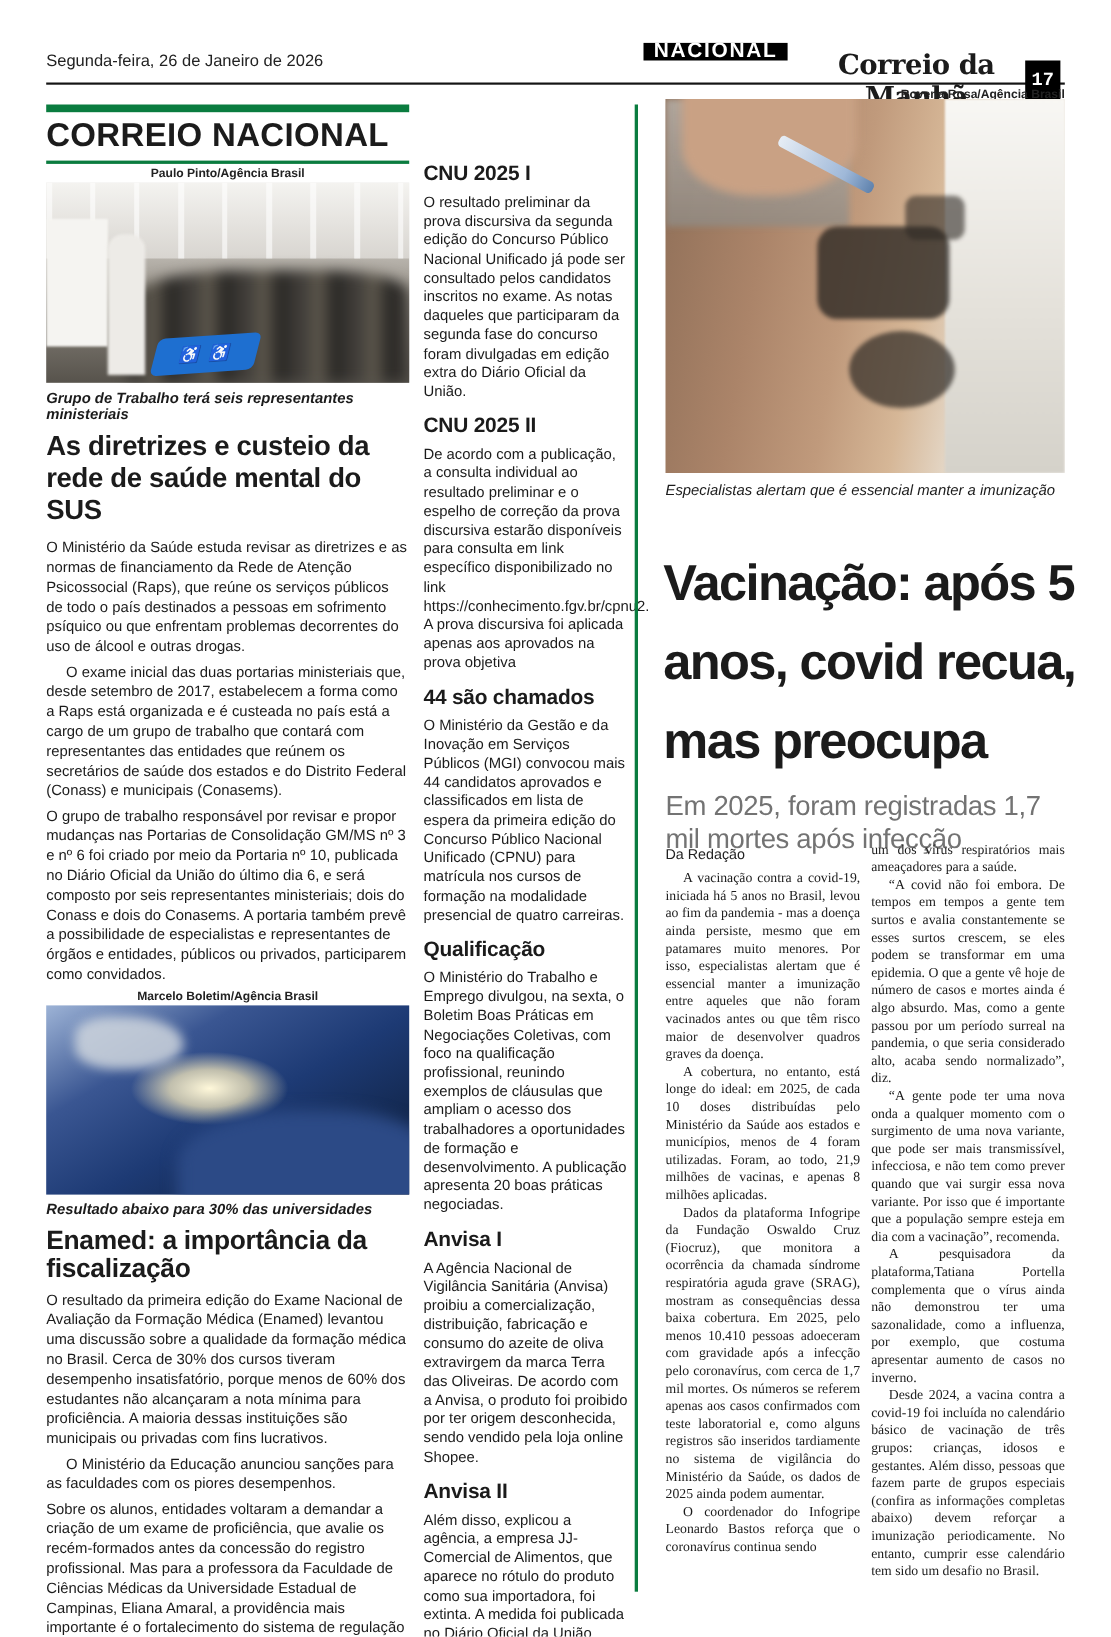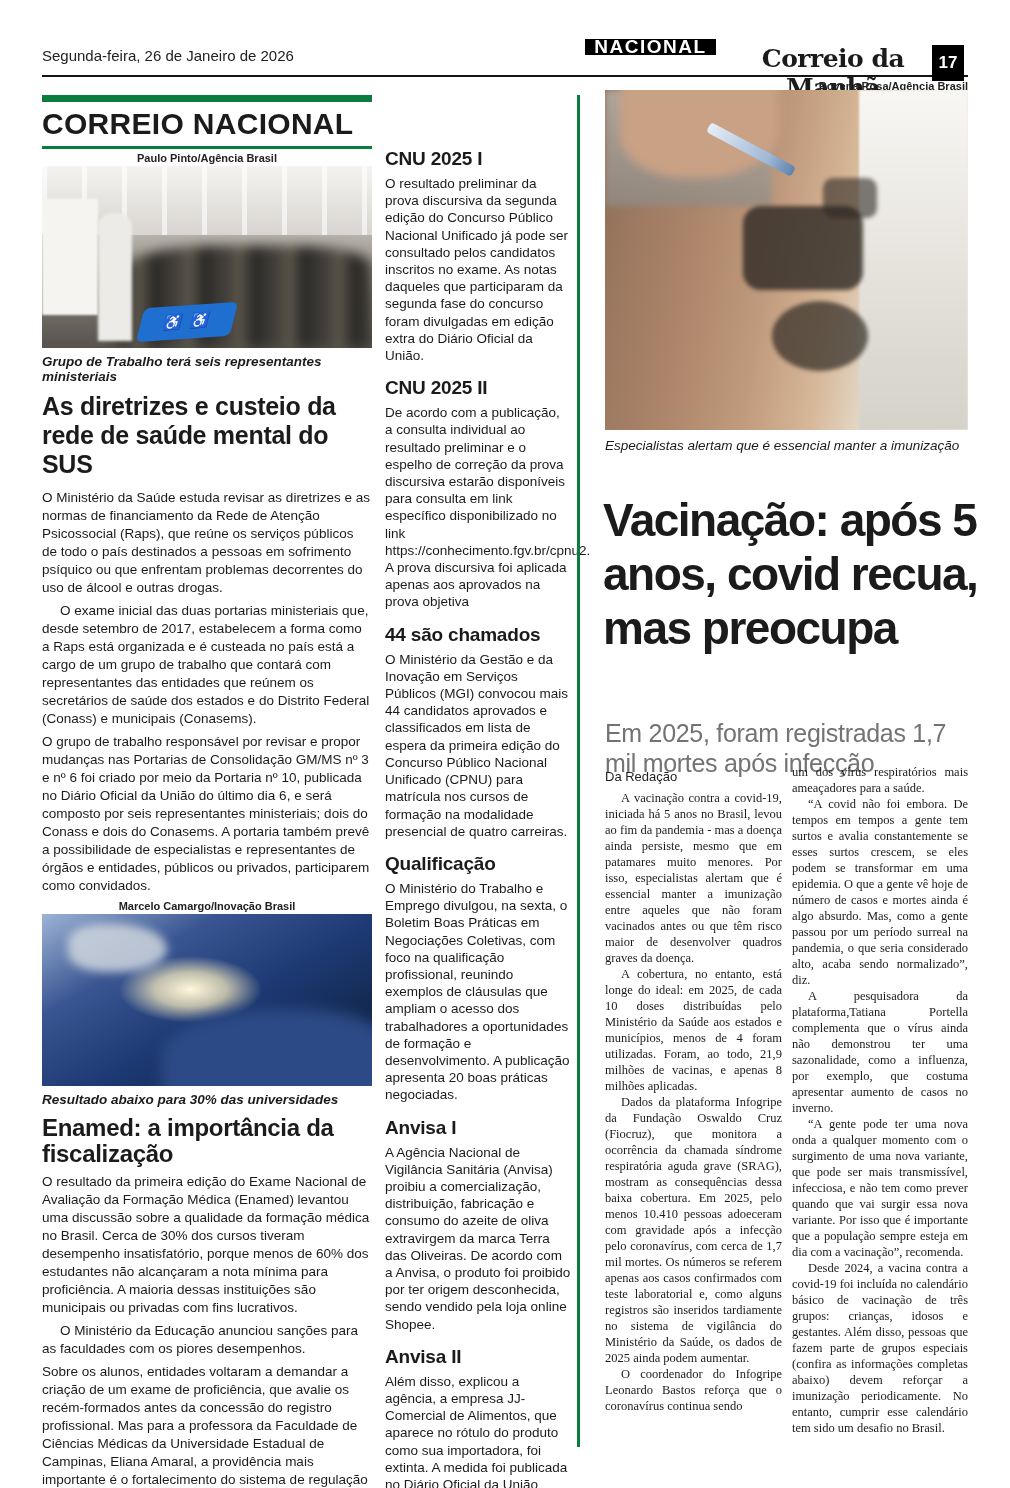--- a/index.html
+++ b/index.html
@@ -9,22 +9,22 @@
          font-family:"Liberation Sans",sans-serif; color:var(--ink); overflow:hidden; }
 
   
   .date{ position:absolute; left:42px; top:47px; font-size:15px; color:#222; }
   .top-rule{ position:absolute; left:42px; top:75px; width:926px; height:2px; background:#141414; }
   .section-badge{ position:absolute; left:585px; top:39px; width:131px; height:16px; background:#000;
                   color:#fff; font-weight:bold; font-size:19px; letter-spacing:1.5px;
                   display:flex; align-items:center; justify-content:center; }
   .masthead{ position:absolute; left:742px; top:44px; width:182px; text-align:center;
              font-family:"DejaVu Serif",serif; font-weight:bold; font-size:25px; letter-spacing:-0.5px; }
-  .pagenum{ position:absolute; left:932px; top:45px; width:32px; height:36px; background:#000;
-            color:#fff; font-weight:bold; font-size:17px; display:flex; align-items:center; justify-content:center; }
+  .pagenum{ position:absolute; left:932px; top:55px; width:32px; height:36px; background:#000;
+            color:#fff; font-weight:bold; font-size:17px; display:flex; align-items:center; justify-content:center;font-family:Liberation Mono, monospace; }
   .credit{ font-size:11px; font-weight:bold; color:#222; }
   .credit-topright{ position:absolute; right:42px; top:80px; }
 
   
   .leftcol{ position:absolute; left:42px; top:95px; width:330px; }
   .green-bar{ height:7px; background:var(--green); }
   .kicker{ font-size:30px; font-weight:800; letter-spacing:0.3px; margin:5px 0 5px; }
   .thin-green{ height:3px; background:var(--green); }
   .credit-row{ text-align:center; margin:3px 0 2px; }
   .caption{ font-style:italic; font-weight:bold; font-size:13.5px; margin:6px 0 8px; }
@@ -79,21 +79,21 @@
   .briefs{ position:absolute; left:385px; top:148px; width:186px; }
   .brief{ margin-bottom:13px; }
   .brief h3{ font-size:19px; font-weight:700; margin:0 0 5px; letter-spacing:-0.2px; }
   .brief p{ font-size:13.5px; line-height:17.2px; margin:0; }
   .vrule{ position:absolute; left:577px; top:95px; width:3px; height:1352px; background:var(--green); }
 
   
   .main-caption{ position:absolute; left:605px; top:438px; width:363px;
     font-style:italic; font-size:13.5px; font-weight:500; }
   .main-title{ position:absolute; left:603px; top:462px; width:385px;
-    font-size:46px; line-height:54px; font-weight:800; letter-spacing:-1.5px; }
+    font-size:46px; line-height:72px; font-weight:800; letter-spacing:-1.5px; }
   .main-sub{ position:absolute; left:605px; top:697px; width:375px;
     font-size:25px; line-height:30px; font-weight:400; color:#737373; letter-spacing:-0.3px; }
   .byline{ position:absolute; left:605px; top:769px; font-size:13px; color:#222; }
   .scol{ position:absolute; width:177px; }
   .scol1{ left:605px; top:790px; }
   .scol2{ left:792px; top:764px; width:176px; }
   .scol p{ font-family:"Liberation Serif",serif; font-size:12.5px; line-height:16px;
     text-align:justify; margin:0; text-indent:16px; }
   .scol p.noind{ text-indent:0; }
 </style>
@@ -125,21 +125,21 @@
         <span>♿</span>
       </div>
     </div>
     <div class="caption">Grupo de Trabalho terá seis representantes ministeriais</div>
 
     <h1 class="h1">As diretrizes e custeio da rede de saúde mental do SUS</h1>
     <p class="body-p">O Ministério da Saúde estuda revisar as diretrizes e as normas de financiamento da Rede de Atenção Psicossocial (Raps), que reúne os serviços públicos de todo o país destinados a pessoas em sofrimento psíquico ou que enfrentam problemas decorrentes do uso de álcool e outras drogas.</p>
     <p class="body-p ind">O exame inicial das duas portarias ministeriais que, desde setembro de 2017, estabelecem a forma como a Raps está organizada e é custeada no país está a cargo de um grupo de trabalho que contará com representantes das entidades que reúnem os secretários de saúde dos estados e do Distrito Federal (Conass) e municipais (Conasems).</p>
     <p class="body-p">O grupo de trabalho responsável por revisar e propor mudanças nas Portarias de Consolidação GM/MS nº 3 e nº 6 foi criado por meio da Portaria nº 10, publicada no Diário Oficial da União do último dia 6, e será composto por seis representantes ministeriais; dois do Conass e dois do Conasems. A portaria também prevê a possibilidade de especialistas e representantes de órgãos e entidades, públicos ou privados, participarem como convidados.</p>
 
-    <div class="credit credit-row">Marcelo Camargo/Inovação Brasil</div>
+    <div class="credit credit-row">Marcelo Boletim/Agência Brasil</div>
     <div class="photo ph-surgery">
       <div class="light"></div>
       <div class="glove"></div>
       <div class="drape"></div>
     </div>
     <div class="caption">Resultado abaixo para 30% das universidades</div>
 
     <h1 class="h1b">Enamed: a importância da fiscalização</h1>
     <p class="body-p">O resultado da primeira edição do Exame Nacional de Avaliação da Formação Médica (Enamed) levantou uma discussão sobre a qualidade da formação médica no Brasil. Cerca de 30% dos cursos tiveram desempenho insatisfatório, porque menos de 60% dos estudantes não alcançaram a nota mínima para proficiência. A maioria dessas instituições são municipais ou privadas com fins lucrativos.</p>
     <p class="body-p ind">O Ministério da Educação anunciou sanções para as faculdades com os piores desempenhos.</p>
@@ -193,18 +193,18 @@
 
   <div class="scol scol1">
     <p class="ind">A vacinação contra a covid-19, iniciada há 5 anos no Brasil, levou ao fim da pandemia - mas a doença ainda persiste, mesmo que em patamares muito menores. Por isso, especialistas alertam que é essencial manter a imunização entre aqueles que não foram vacinados antes ou que têm risco maior de desenvolver quadros graves da doença.</p>
     <p>A cobertura, no entanto, está longe do ideal: em 2025, de cada 10 doses distribuídas pelo Ministério da Saúde aos estados e municípios, menos de 4 foram utilizadas. Foram, ao todo, 21,9 milhões de vacinas, e apenas 8 milhões aplicadas.</p>
     <p>Dados da plataforma Infogripe da Fundação Oswaldo Cruz (Fiocruz), que monitora a ocorrência da chamada síndrome respiratória aguda grave (SRAG), mostram as consequências dessa baixa cobertura. Em 2025, pelo menos 10.410 pessoas adoeceram com gravidade após a infecção pelo coronavírus, com cerca de 1,7 mil mortes. Os números se referem apenas aos casos confirmados com teste laboratorial e, como alguns registros são inseridos tardiamente no sistema de vigilância do Ministério da Saúde, os dados de 2025 ainda podem aumentar.</p>
     <p>O coordenador do Infogripe Leonardo Bastos reforça que o coronavírus continua sendo</p>
   </div>
   <div class="scol scol2">
     <p class="noind">um dos vírus respiratórios mais ameaçadores para a saúde.</p>
     <p>“A covid não foi embora. De tempos em tempos a gente tem surtos e avalia constantemente se esses surtos crescem, se eles podem se transformar em uma epidemia. O que a gente vê hoje de número de casos e mortes ainda é algo absurdo. Mas, como a gente passou por um período surreal na pandemia, o que seria considerado alto, acaba sendo normalizado”, diz.</p>
+    <p>“A gente pode ter uma nova onda a qualquer momento com o surgimento de uma nova variante, que pode ser mais transmissível, infecciosa, e não tem como prever quando que vai surgir essa nova variante. Por isso que é importante que a população sempre esteja em dia com a vacinação”, recomenda.</p>
     <p>A pesquisadora da plataforma,Tatiana Portella complementa que o vírus ainda não demonstrou ter uma sazonalidade, como a influenza, por exemplo, que costuma apresentar aumento de casos no inverno.</p>
-    <p>“A gente pode ter uma nova onda a qualquer momento com o surgimento de uma nova variante, que pode ser mais transmissível, infecciosa, e não tem como prever quando que vai surgir essa nova variante. Por isso que é importante que a população sempre esteja em dia com a vacinação”, recomenda.</p>
     <p>Desde 2024, a vacina contra a covid-19 foi incluída no calendário básico de vacinação de três grupos: crianças, idosos e gestantes. Além disso, pessoas que fazem parte de grupos especiais (confira as informações completas abaixo) devem reforçar a imunização periodicamente. No entanto, cumprir esse calendário tem sido um desafio no Brasil.</p>
   </div>
 
 </div>
 
 </body></html>

